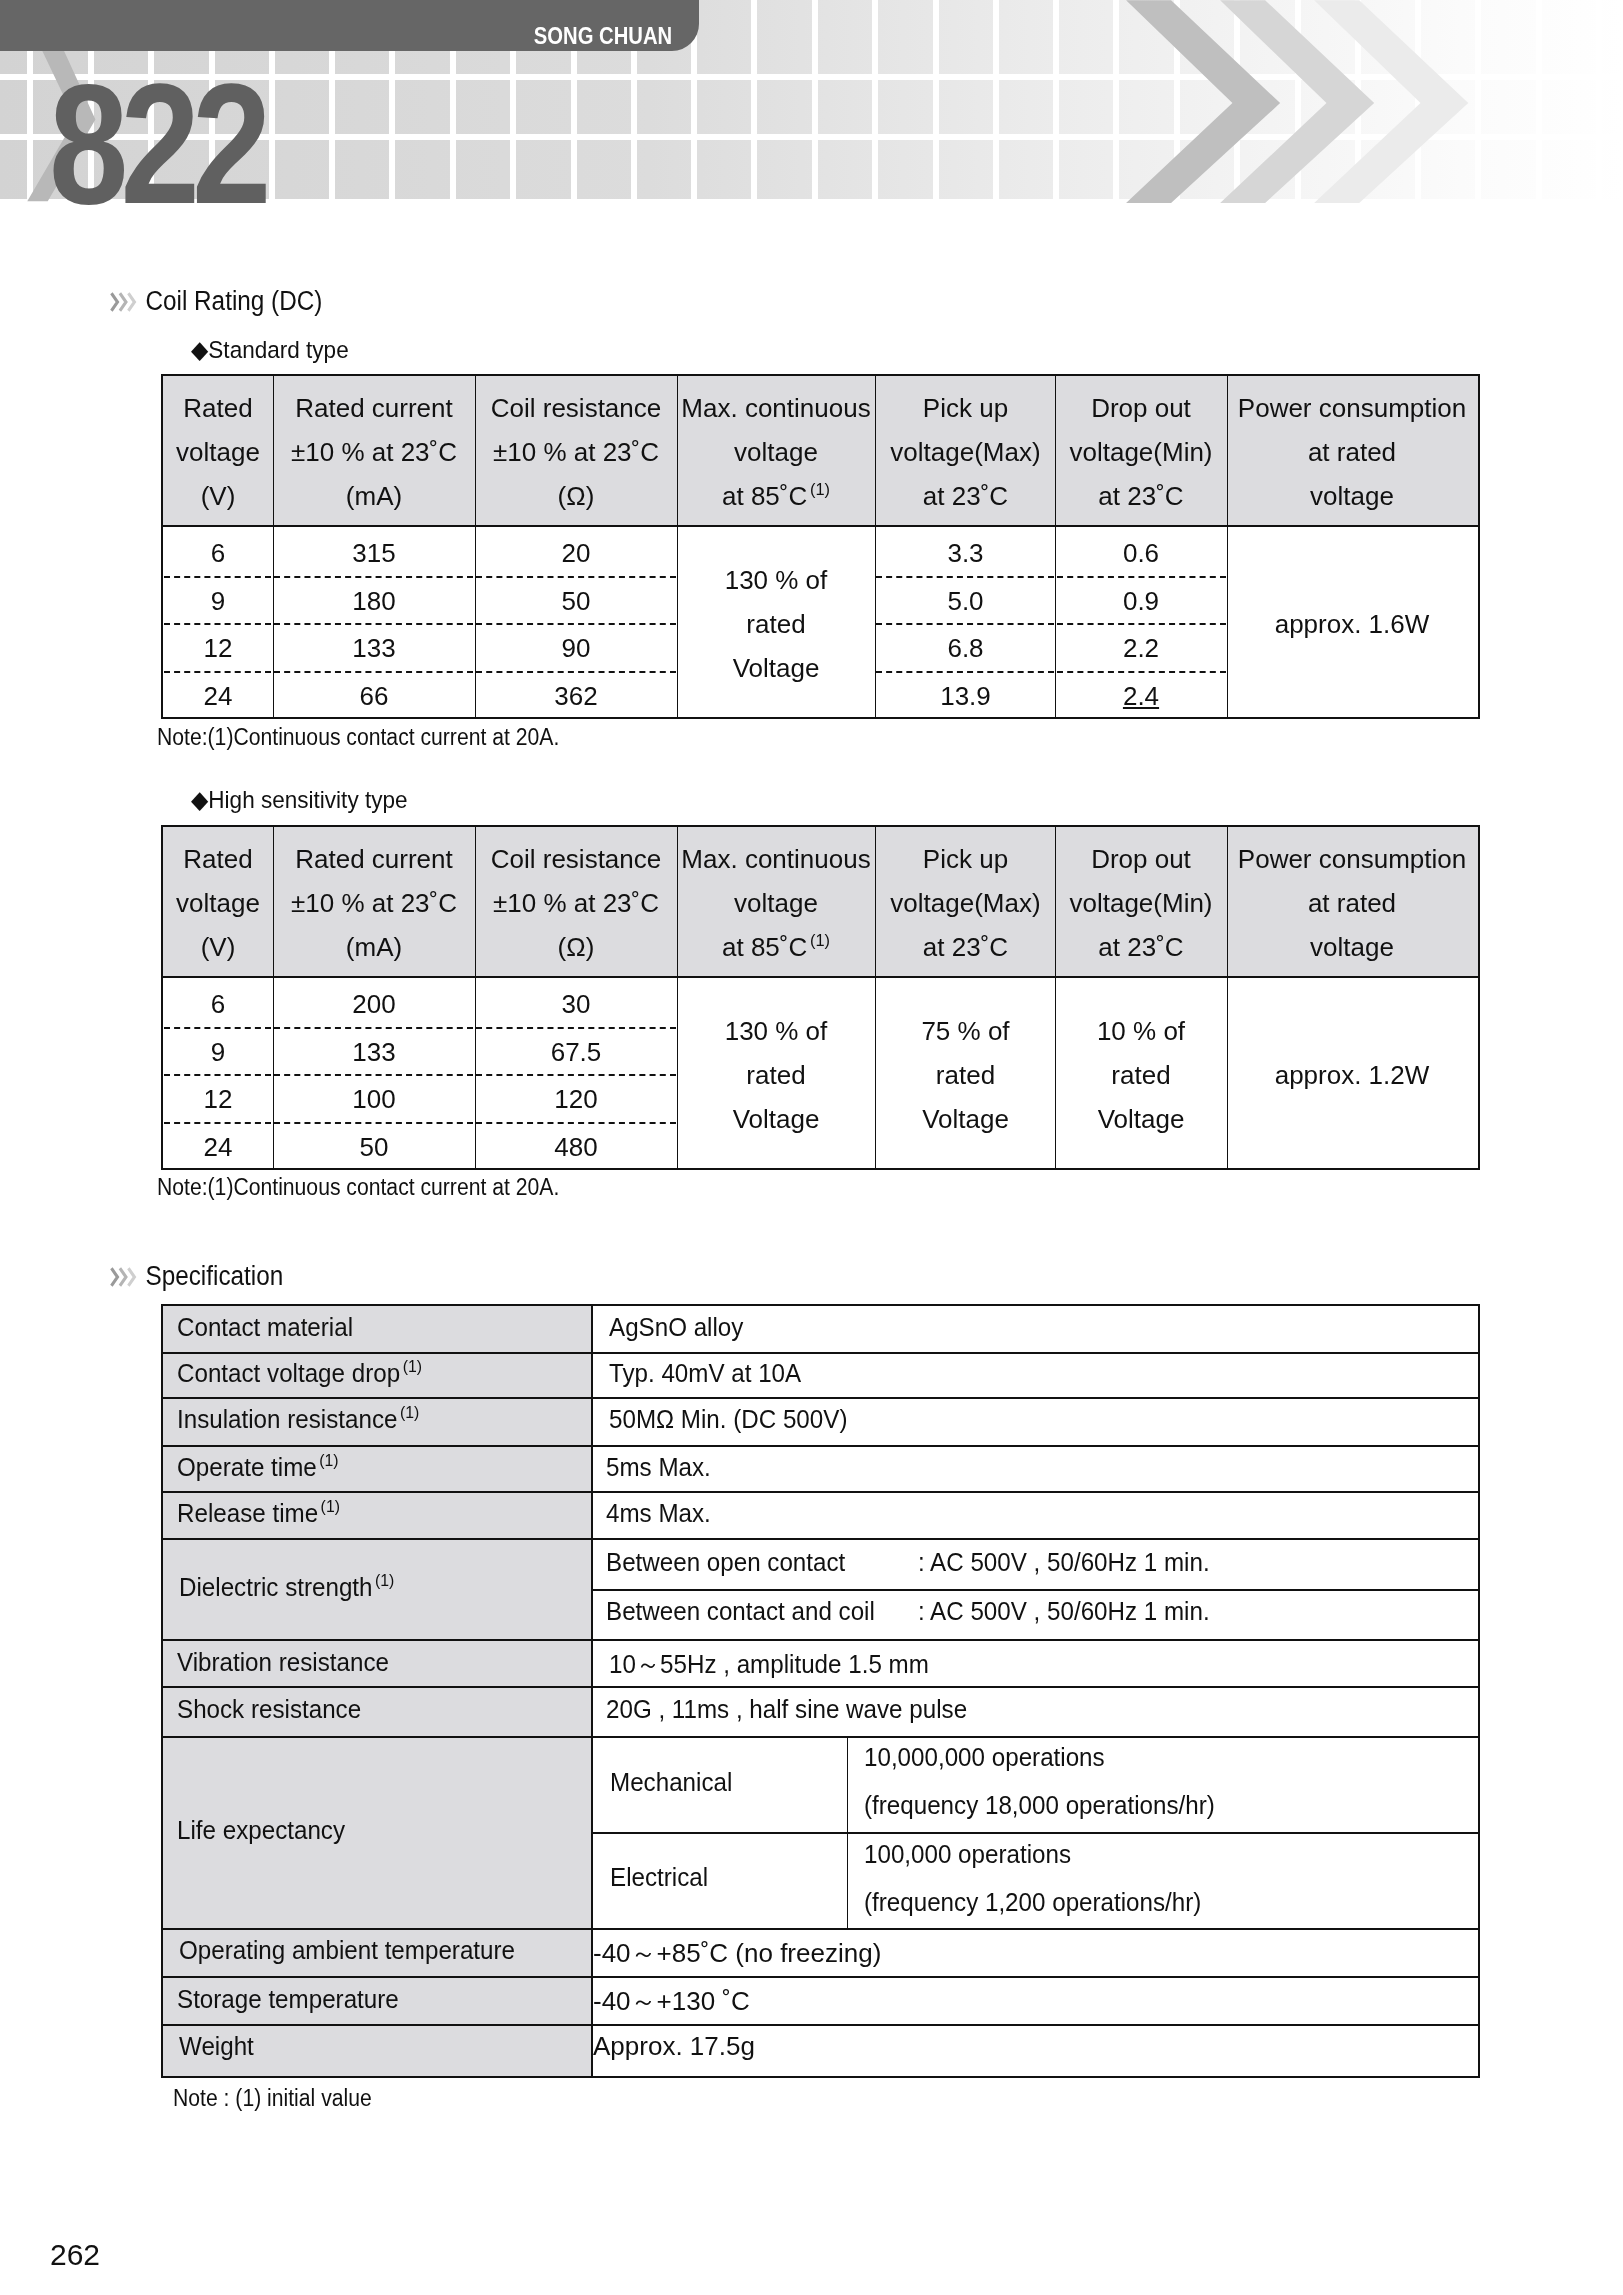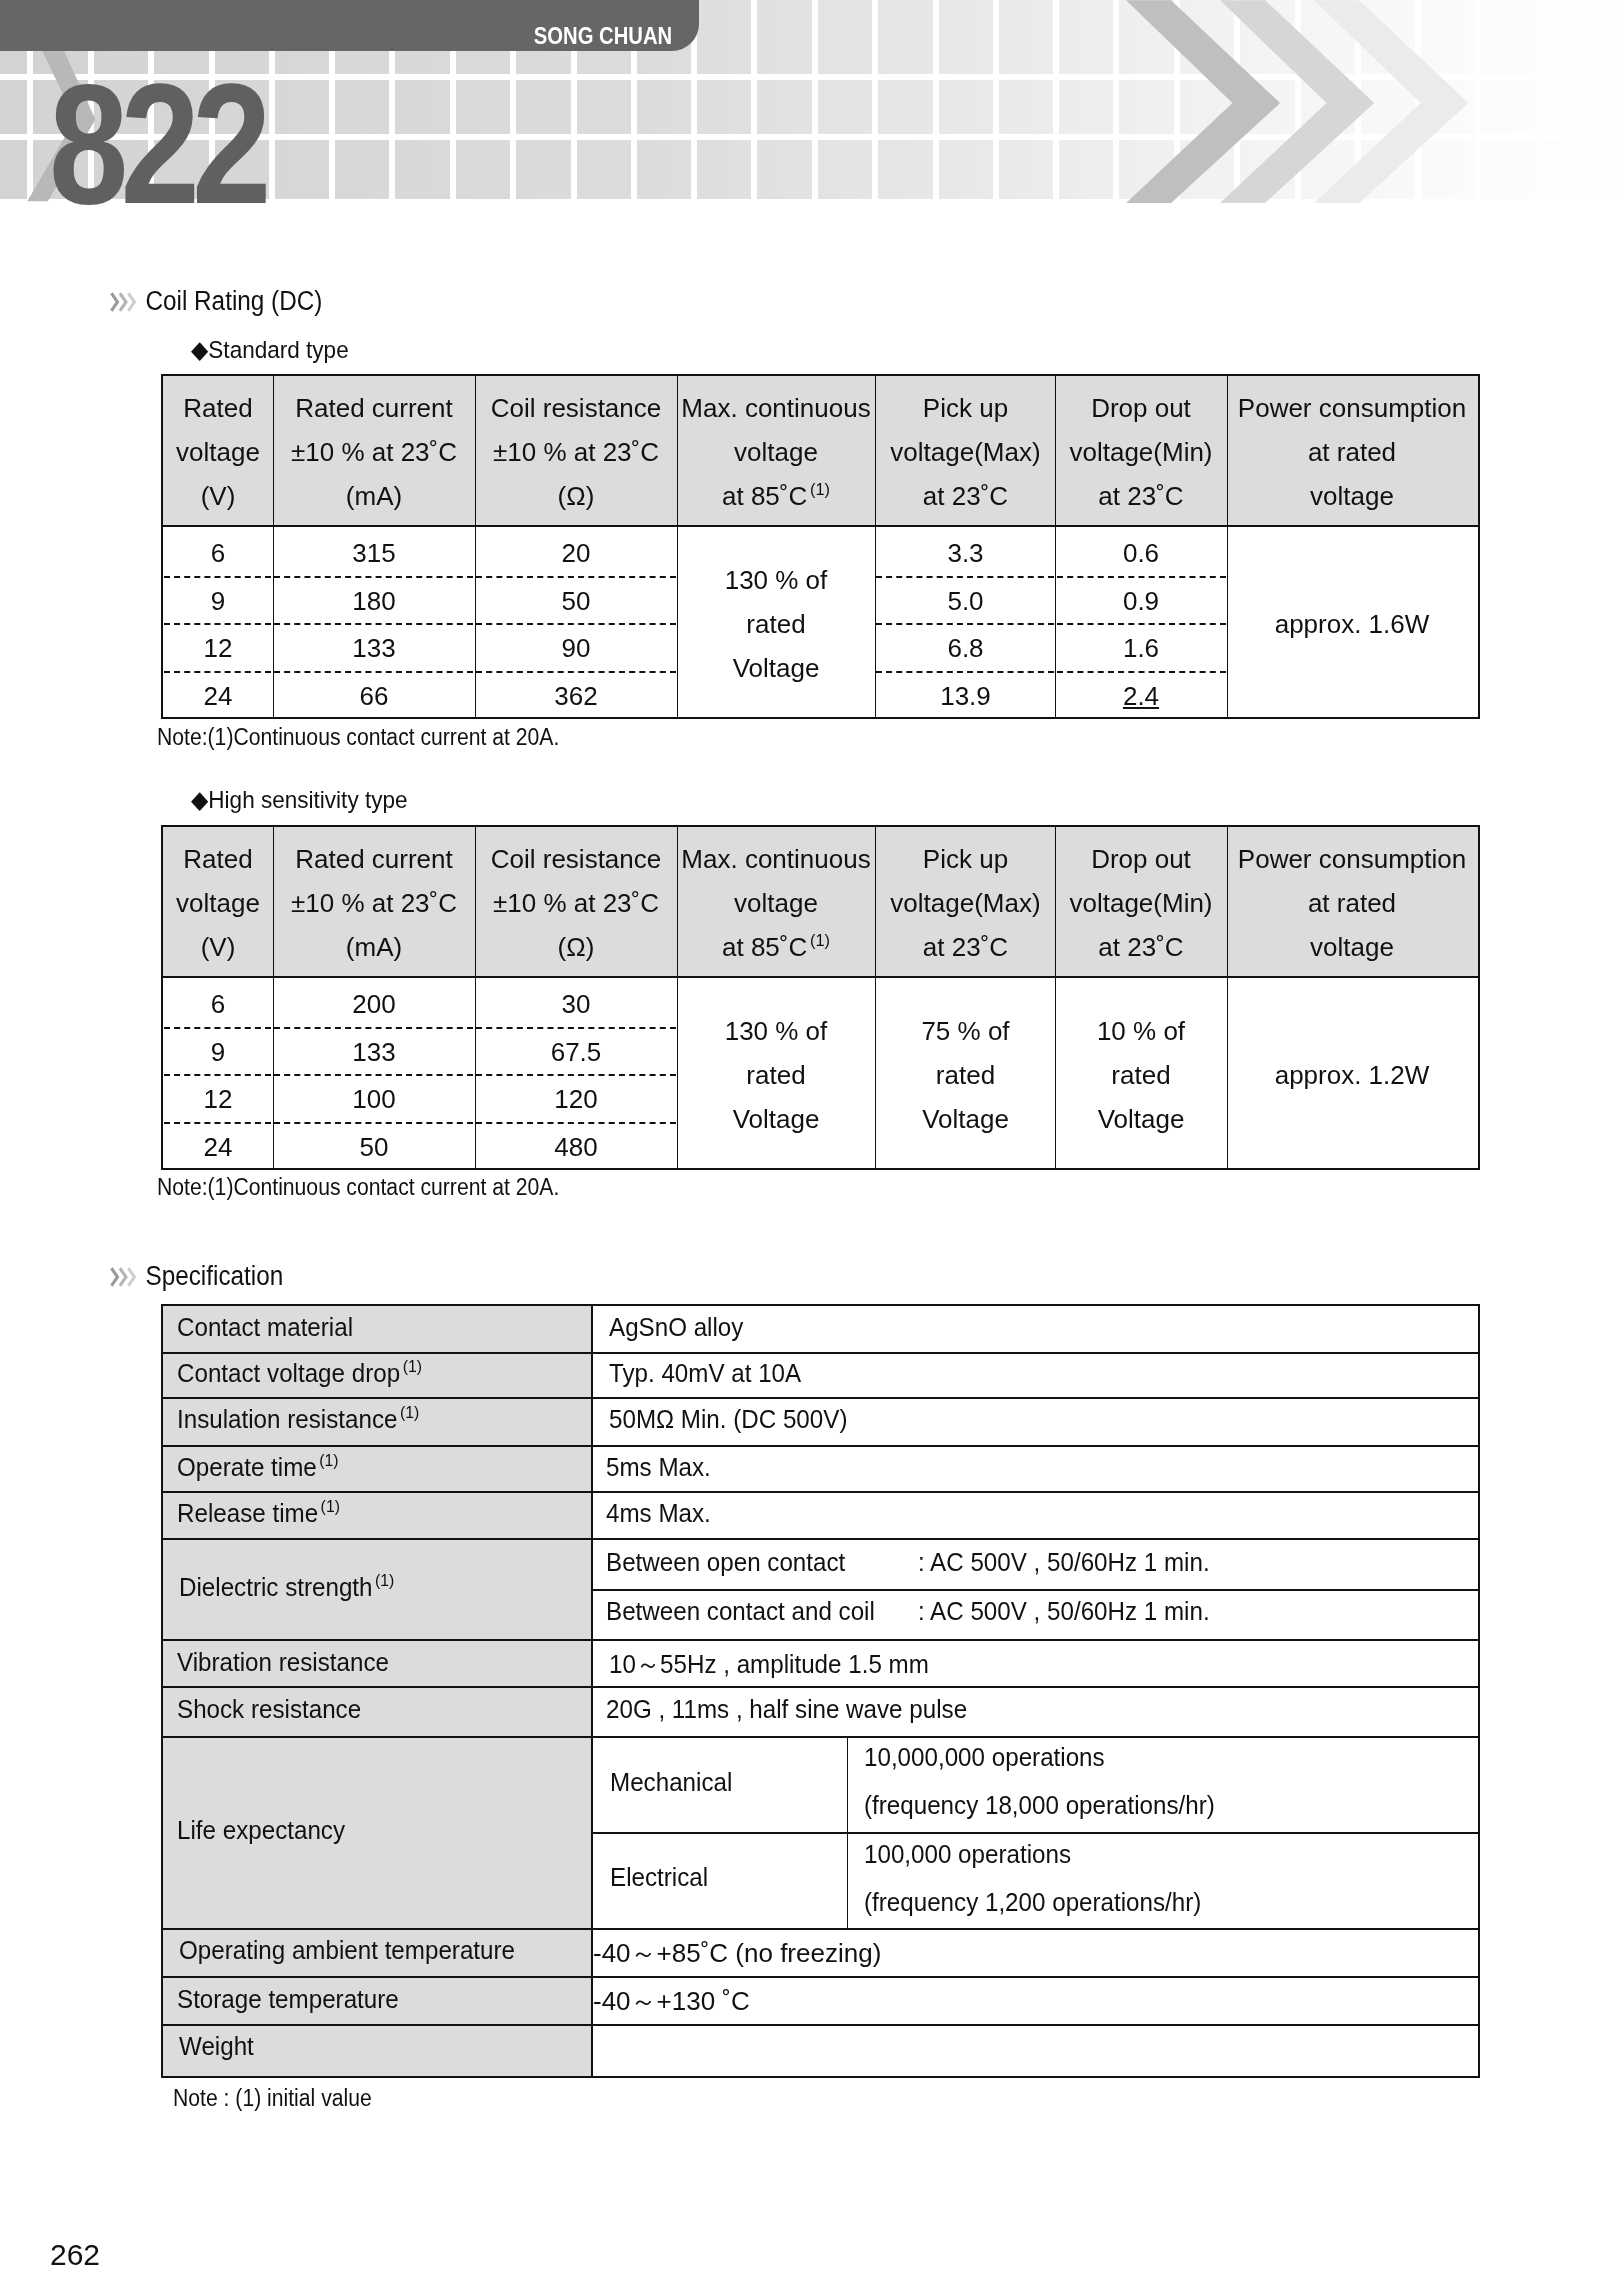--- a/index.html
+++ b/index.html
@@ -195,21 +195,21 @@
     <div class="cell" style="left: 110px; width: 202px; top: 248px; height: 47px;">
       <span>133</span>
     </div>
     <div class="cell" style="left: 312px; width: 202px; top: 248px; height: 47px;">
       <span>90</span>
     </div>
     <div class="cell" style="left: 712px; width: 181px; top: 248px; height: 47px;">
       <span>6.8</span>
     </div>
     <div class="cell" style="left: 892px; width: 172px; top: 248px; height: 47px;">
-      <span>1.6</span>
+      <span>2.2</span>
     </div>
     <div class="dash" style="left: 1.4px; width: 107px; top: 295px;"></div>
     <div class="dash" style="left: 111px; width: 199px; top: 295px;"></div>
     <div class="dash" style="left: 313px; width: 200px; top: 295px;"></div>
     <div class="dash" style="left: 713px; width: 178px; top: 295px;"></div>
     <div class="dash" style="left: 894px; width: 169px; top: 295px;"></div>
     <div class="cell" style="left: 0px; width: 110px; top: 296px; height: 47px;">
       <span>24</span>
     </div>
     <div class="cell" style="left: 110px; width: 202px; top: 296px; height: 47px;">
@@ -398,18 +398,19 @@
   <div class="txt" style="left:446px; top:341px;">10～55Hz , amplitude 1.5 mm</div>
   <div class="txt" style="left:443px; top:388px;">20G , 11ms , half sine wave pulse</div>
   <div class="txt" style="left:447px; top:461px;">Mechanical</div>
   <div class="txt" style="left:701px; top:436px;">10,000,000 operations</div>
   <div class="txt" style="left:701px; top:484px;">(frequency 18,000 operations/hr)</div>
   <div class="txt" style="left:447px; top:556px;">Electrical</div>
   <div class="txt" style="left:701px; top:533px;">100,000 operations</div>
   <div class="txt" style="left:701px; top:581px;">(frequency 1,200 operations/hr)</div>
   <div class="ctr" style="left:430px; right:0; top:630px;">-40～+85˚C (no freezing)</div>
   <div class="ctr" style="left:430px; right:0; top:678px;">-40～+130 ˚C</div>
+  <div class="ctr" style="left:430px; right:0; top:725px;">Approx. 17.5g</div>
 </div>
 
 <div class="note" style="left:173px; top:2085px;">Note : (1) initial value</div>
 
 <div class="page-no">262</div>
 
 
 </body></html>

